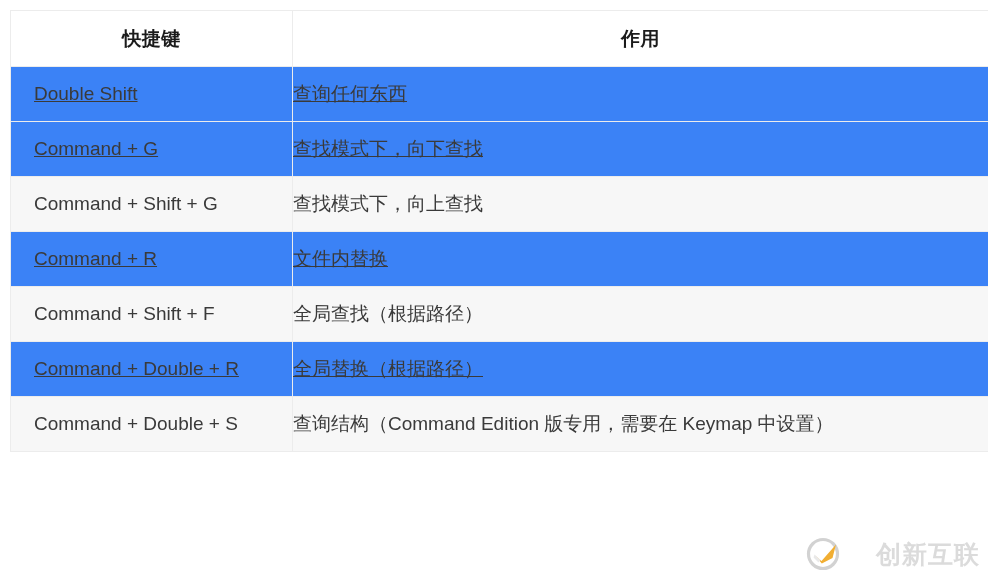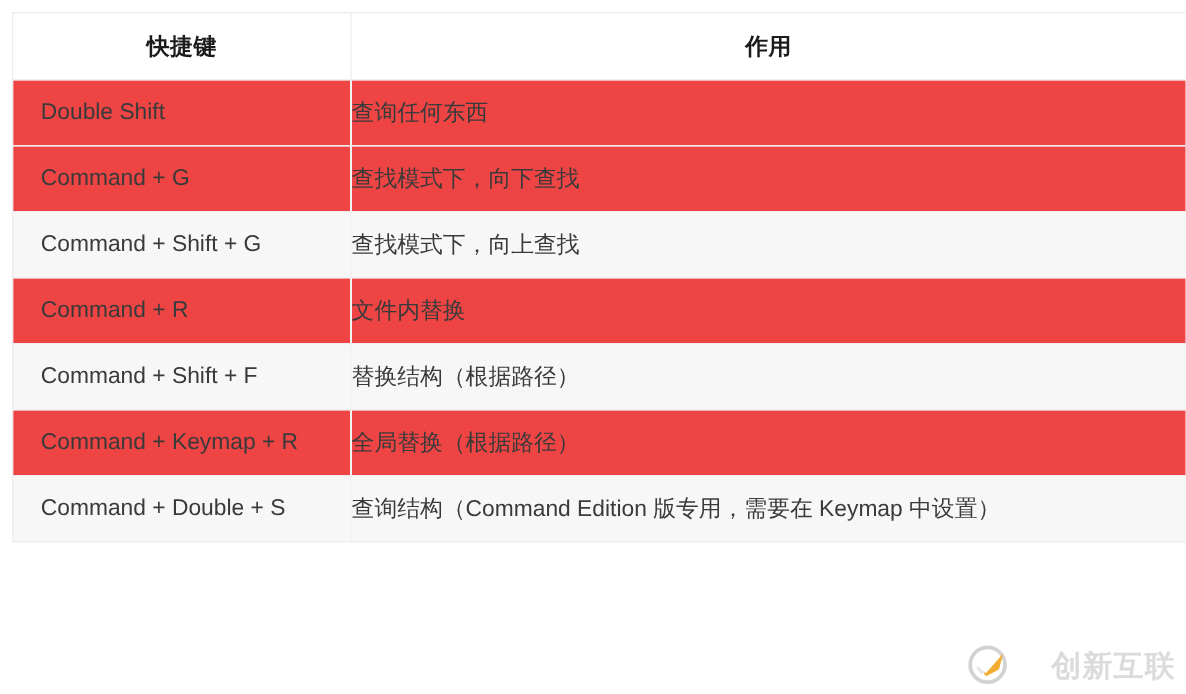--- a/index.html
+++ b/index.html
@@ -74,21 +74,22 @@
   table.shortcut-table tbody td.cell-key {
     padding-left: 23px;
   }
   table.shortcut-table tbody td.cell-desc {
   }
 
   table.shortcut-table tbody tr.row-odd td {
     background: #f7f7f7;
   }
   table.shortcut-table tbody tr.row-even td {
-    background: #ef4444;
+    background: #3b82f6;
+    text-decoration: underline;
   }
 
   
   #watermark {
     position: absolute;
     right: 8px;
     bottom: 6px;
     display: flex;
     align-items: center;
     gap: 7px;
@@ -137,24 +138,24 @@
       <tr class="row-odd">
         <td class="cell-key">Command + Shift + G</td>
         <td class="cell-desc">查找模式下，向上查找</td>
       </tr>
       <tr class="row-even">
         <td class="cell-key">Command + R</td>
         <td class="cell-desc">文件内替换</td>
       </tr>
       <tr class="row-odd">
         <td class="cell-key">Command + Shift + F</td>
-        <td class="cell-desc">替换结构（根据路径）</td>
+        <td class="cell-desc">全局查找（根据路径）</td>
       </tr>
       <tr class="row-even">
-        <td class="cell-key">Command + Keymap + R</td>
+        <td class="cell-key">Command + Double + R</td>
         <td class="cell-desc">全局替换（根据路径）</td>
       </tr>
       <tr class="row-odd">
         <td class="cell-key">Command + Double + S</td>
         <td class="cell-desc">查询结构（Command Edition 版专用，需要在 Keymap 中设置）</td>
       </tr>
     </tbody>
   </table>
 </div>
 

